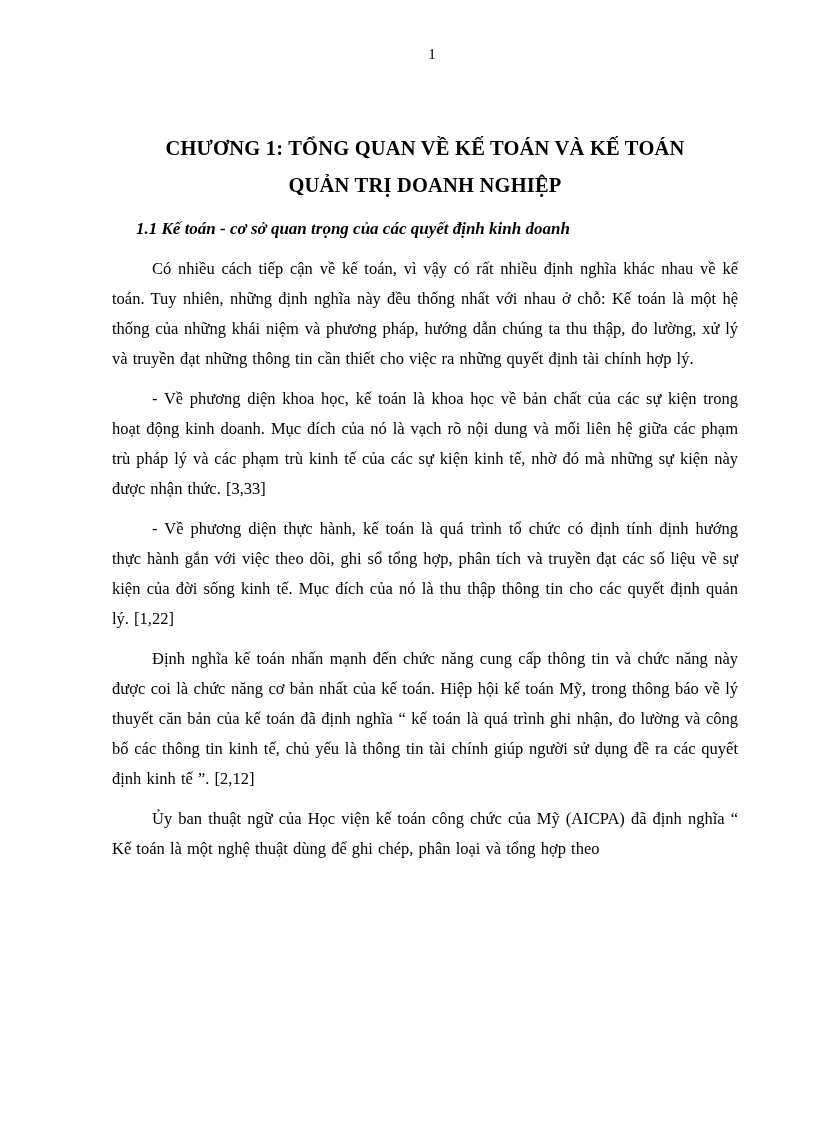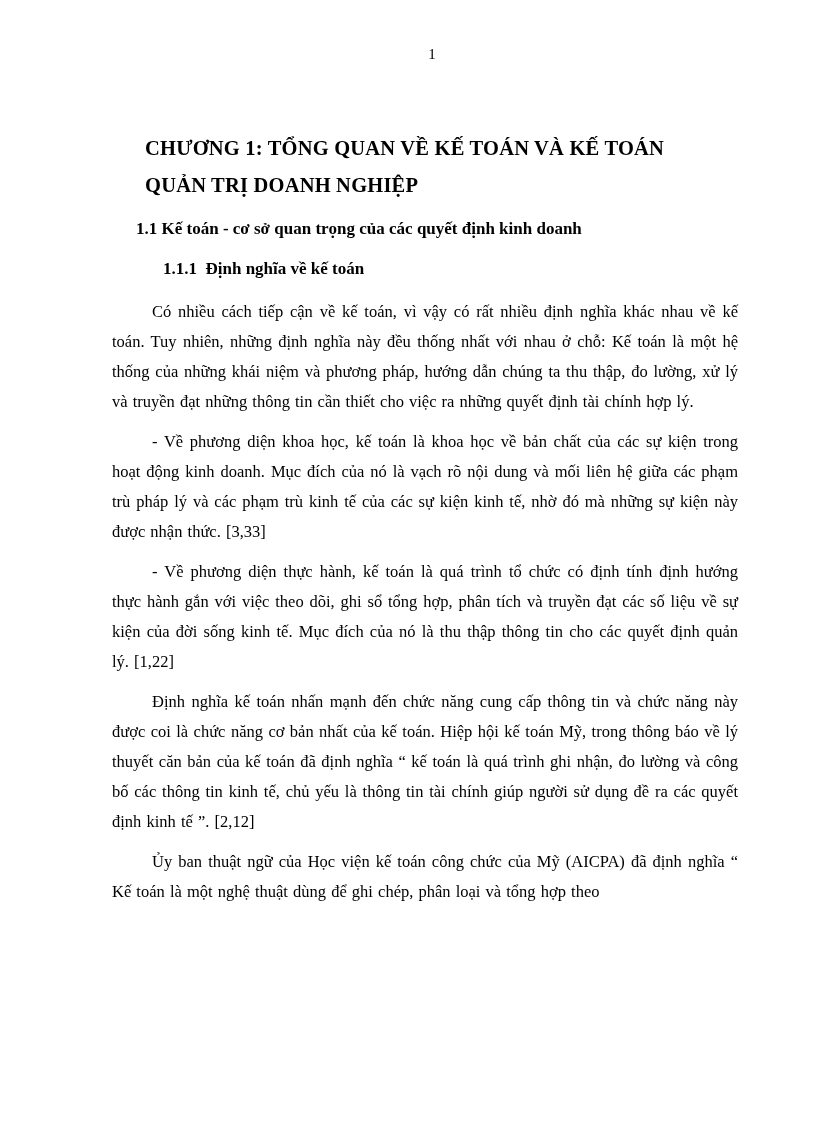--- a/index.html
+++ b/index.html
@@ -22,31 +22,32 @@
   .page-number {
     text-align: center;
     font-size: 15px;
     line-height: 20px;
     
     margin-right: -14px;
   }
   .doc-title {
     margin: 66px auto 0 auto;
     max-width: 560px;
-    text-align: left;
+    text-align: center;
     font-weight: bold;
     font-size: 20.5px;
     line-height: 37px;
     letter-spacing: 0.2px;
   }
   .section-heading {
     font-weight: bold;
     font-size: 17px;
     line-height: 22px;
     margin-left: 24px;
+    font-style: italic;
   }
   .subsection-heading {
     margin-top: 18px;
     font-weight: bold;
     font-size: 17px;
     line-height: 22px;
     margin-left: 51px;
     white-space: pre-wrap;
   }
   .body-text {
@@ -68,21 +69,20 @@
 <body>
 
 <div class="page">
 
   <div class="page-number">1</div>
 
   <h1 class="doc-title">CHƯƠNG 1: TỔNG QUAN VỀ KẾ TOÁN VÀ KẾ TOÁN QUẢN TRỊ DOANH NGHIỆP</h1>
 
   <h2 class="section-heading">1.1 Kế toán - cơ sở quan trọng của các quyết định kinh doanh</h2>
 
-  <h3 class="subsection-heading">1.1.1  Định nghĩa về kế toán</h3>
 
   <div class="body-text">
     <p>Có nhiều cách tiếp cận về kế toán, vì vậy có rất nhiều định nghĩa khác nhau về kế toán. Tuy nhiên, những định nghĩa này đều thống nhất với nhau ở chỗ: Kế toán là một hệ thống của những khái niệm và phương pháp, hướng dẫn chúng ta thu thập, đo lường, xử lý và truyền đạt những thông tin cần thiết cho việc ra những quyết định tài chính hợp lý.</p>
     <p>- Về phương diện khoa học, kế toán là khoa học về bản chất của các sự kiện trong hoạt động kinh doanh. Mục đích của nó là vạch rõ nội dung và mối liên hệ giữa các phạm trù pháp lý và các phạm trù kinh tế của các sự kiện kinh tế, nhờ đó mà những sự kiện này được nhận thức. [3,33]</p>
     <p>- Về phương diện thực hành, kế toán là quá trình tổ chức có định tính định hướng thực hành gắn với việc theo dõi, ghi sổ tổng hợp, phân tích và truyền đạt các số liệu về sự kiện của đời sống kinh tế. Mục đích của nó là thu thập thông tin cho các quyết định quản lý. [1,22]</p>
     <p>Định nghĩa kế toán nhấn mạnh đến chức năng cung cấp thông tin và chức năng này được coi là chức năng cơ bản nhất của kế toán. Hiệp hội kế toán Mỹ, trong thông báo về lý thuyết căn bản của kế toán đã định nghĩa “ kế toán là quá trình ghi nhận, đo lường và công bố các thông tin kinh tế, chủ yếu là thông tin tài chính giúp người sử dụng đề ra các quyết định kinh tế ”. [2,12]</p>
     <p>Ủy ban thuật ngữ của Học viện kế toán công chức của Mỹ (AICPA) đã định nghĩa “ Kế toán là một nghệ thuật dùng để ghi chép, phân loại và tổng hợp theo</p>
   </div>
 
 </div>

